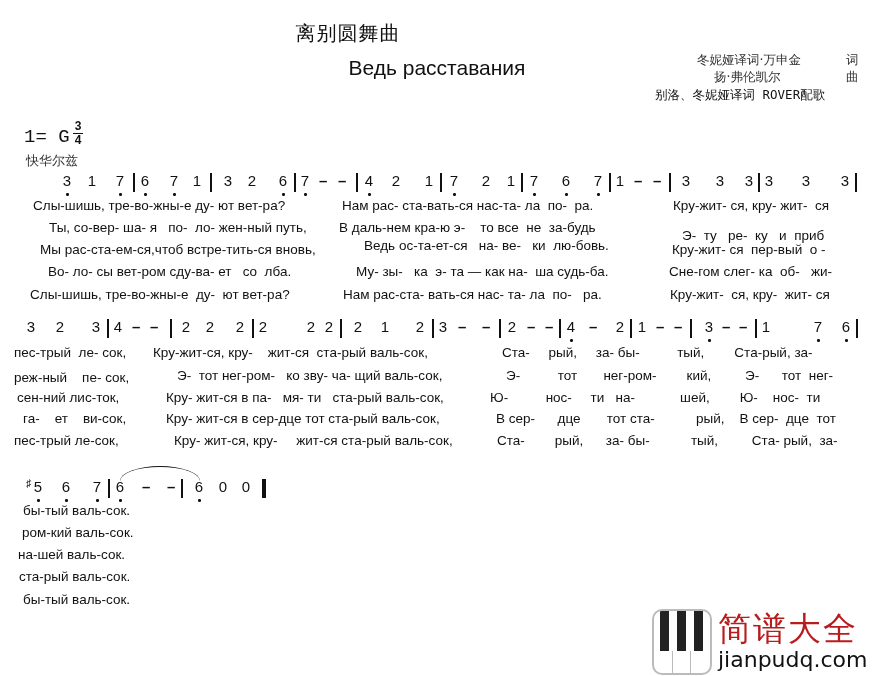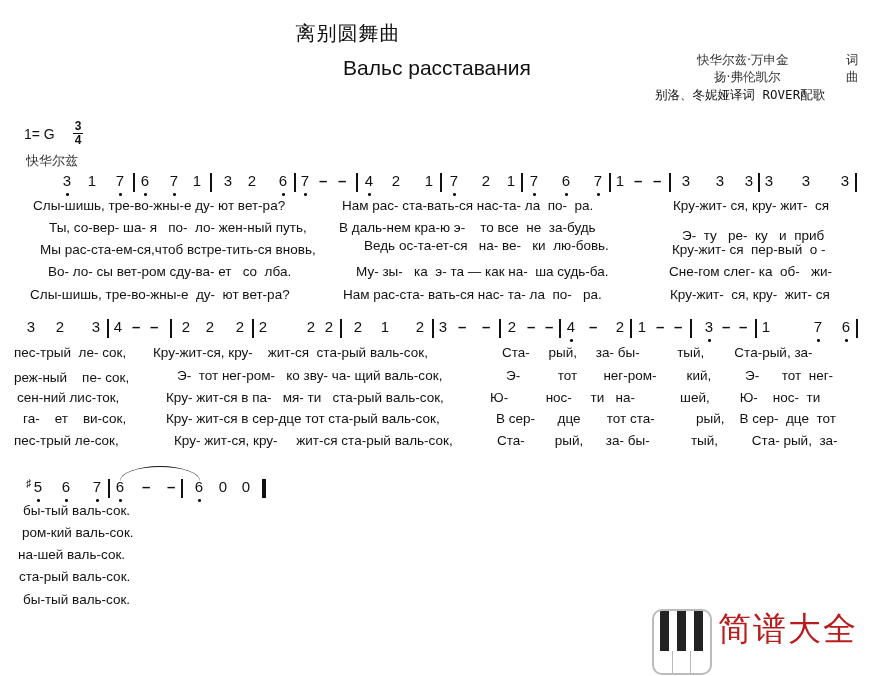--- a/index.html
+++ b/index.html
@@ -3,21 +3,21 @@
 <meta charset="utf-8">
 <style>
   html, body { margin: 0; padding: 0; background: #ffffff; }
   body { width: 874px; height: 676px; position: relative; overflow: hidden;
          font-family: "Liberation Sans", "DejaVu Sans", sans-serif; color: #111; }
   .abs { position: absolute; white-space: nowrap; }
   .title-cn { left: 0; width: 696px; top: 20px; text-align: center; font-size: 20px; letter-spacing: 1px; }
   .title-ru { left: 0; width: 874px; top: 56px; text-align: center; font-size: 21px; }
   .credit { font-family: "DejaVu Serif", serif; font-size: 12.5px; color: #333; }
   .credit-3 { font-family: "DejaVu Sans Mono", monospace; font-size: 12.5px; color: #111; }
-  .key { left: 24px; top: 126px; font-size: 14px; font-family: Liberation Sans, sans-serif; }
+  .key { left: 24px; top: 126px; font-size: 19px; font-family: Liberation Mono, monospace; }
   .timesig { left: 73px; top: 121px; font-size: 12px; font-weight: bold; line-height: 11px; text-align: center; }
   .timesig .bar { display: block; border-top: 1.5px solid #111; width: 10px; margin: 1px 0; }
   .tempo { left: 26px; top: 152px; font-size: 13px; font-family: "DejaVu Serif", serif; color: #333; }
   .note-row { position: absolute; height: 24px; font-size: 15px; }
   .n { position: absolute; top: 0; width: 12px; text-align: center; }
   .n.dotted::after { content: ""; position: absolute; left: 5px; top: 21px; width: 2.5px; height: 2.5px; border-radius: 50%; background: #111; }
   .barline { position: absolute; top: 1px; width: 1.5px; height: 19px; background: #111; }
   .finalbar { position: absolute; top: 1px; width: 4px; height: 19px; background: #111; }
   .dash { position: absolute; top: 0; font-weight: bold; }
   .sharp { position: absolute; top: -1px; font-size: 11px; }
@@ -29,23 +29,23 @@
            border-radius: 10px; background: #fff; overflow: hidden; }
   .piano .bk { position: absolute; top: 0; width: 9px; height: 40px; background: #222; }
   .piano .wl { position: absolute; top: 40px; width: 1px; height: 22px; background: #bbb; }
   .logo-cn { position: absolute; left: 70px; top: 0px; font-size: 33px; font-family: "DejaVu Sans", sans-serif; letter-spacing: 2px; color: #b91c1c; text-align: right; }
   .logo-url { position: absolute; left: 70px; top: 40px; font-size: 22px; font-family: "DejaVu Sans", sans-serif; color: #111; }
 </style>
 </head>
 <body>
 
 <div class="abs title-cn">离别圆舞曲</div>
-<div class="abs title-ru">Вальс расставания</div>
-
-<div class="abs credit" style="left:697px; top:52px;">快华尔兹·万申金</div>
+<div class="abs title-ru">Ведь расставания</div>
+
+<div class="abs credit" style="left:697px; top:52px;">冬妮娅译词·万申金</div>
 <div class="abs credit" style="left:846px; top:52px;">词</div>
 <div class="abs credit" style="left:714px; top:69px;">扬·弗伦凯尔</div>
 <div class="abs credit" style="left:846px; top:69px;">曲</div>
 <div class="abs credit-3" style="left:655px; top:87px;">别洛、冬妮娅译词 ROVER配歌</div>
 
 <div class="abs key">1= G</div>
 <div class="abs timesig">
   <span>3</span>
   <span class="bar"></span>
   <span>4</span>
@@ -207,13 +207,14 @@
 
 <div class="abs logo">
   <div class="piano">
     <span class="bk" style="left:6px"></span>
     <span class="bk" style="left:23px"></span>
     <span class="bk" style="left:40px"></span>
     <span class="wl" style="left:18px"></span>
     <span class="wl" style="left:36px"></span>
   </div>
   <div class="logo-cn">简谱大全</div>
+  <div class="logo-url">jianpudq.com</div>
 </div>
 
 </body></html>

